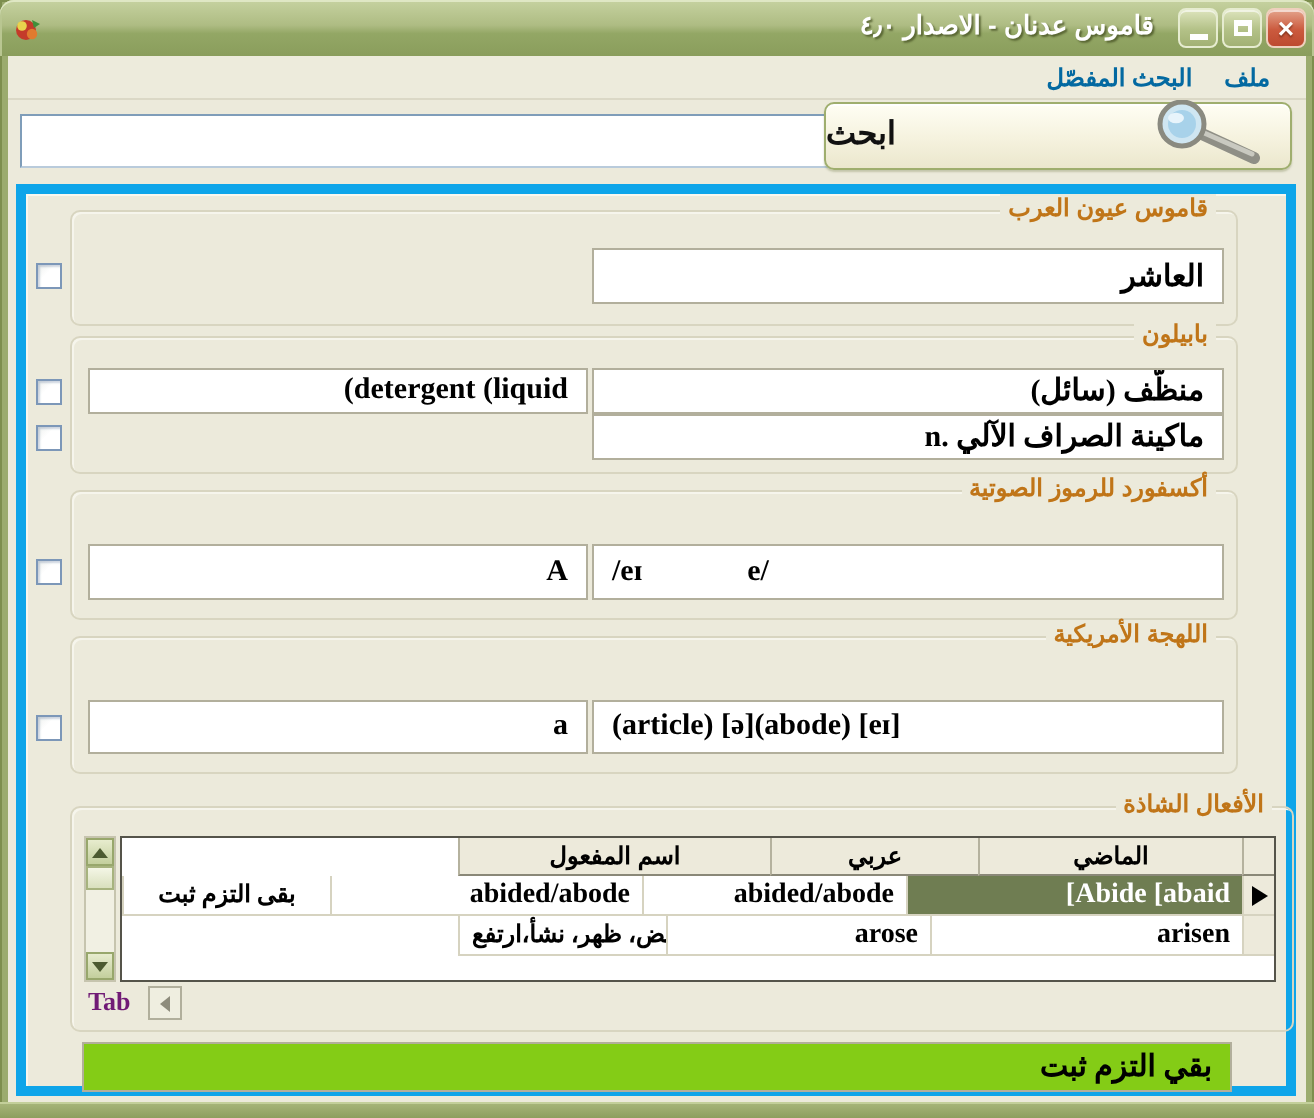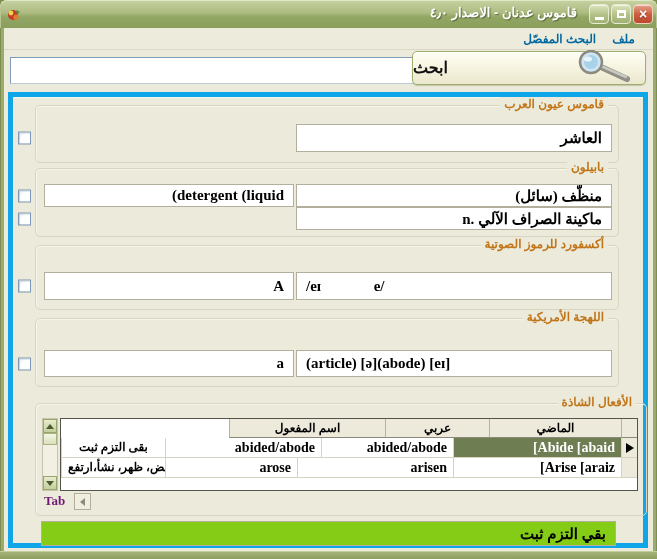--- a/index.html
+++ b/index.html
@@ -257,23 +257,20 @@
                 </div>
               <div class="gcell c-pp">
                   <span class="cv">abided/abode</span>
                 </div>
               <div class="gcell c-ar">
                   <span class="cv ar">بقى التزم ثبت</span>
                 </div>
             </div>
             <div class="grow gdata">
               <div class="gcell c-ind"></div>
-              <div class="gcell c-inf">
-                  <span class="cv">[Arise [araiz</span>
-                </div>
               <div class="gcell c-pp">
                   <span class="cv">arisen</span>
                 </div>
               <div class="gcell c-past">
                   <span class="cv">arose</span>
                 </div>
               <div class="gcell c-ar">
                   <span class="cv ar">نهض، ظهر، نشأ،ارتفع</span>
                 </div>
             </div>

